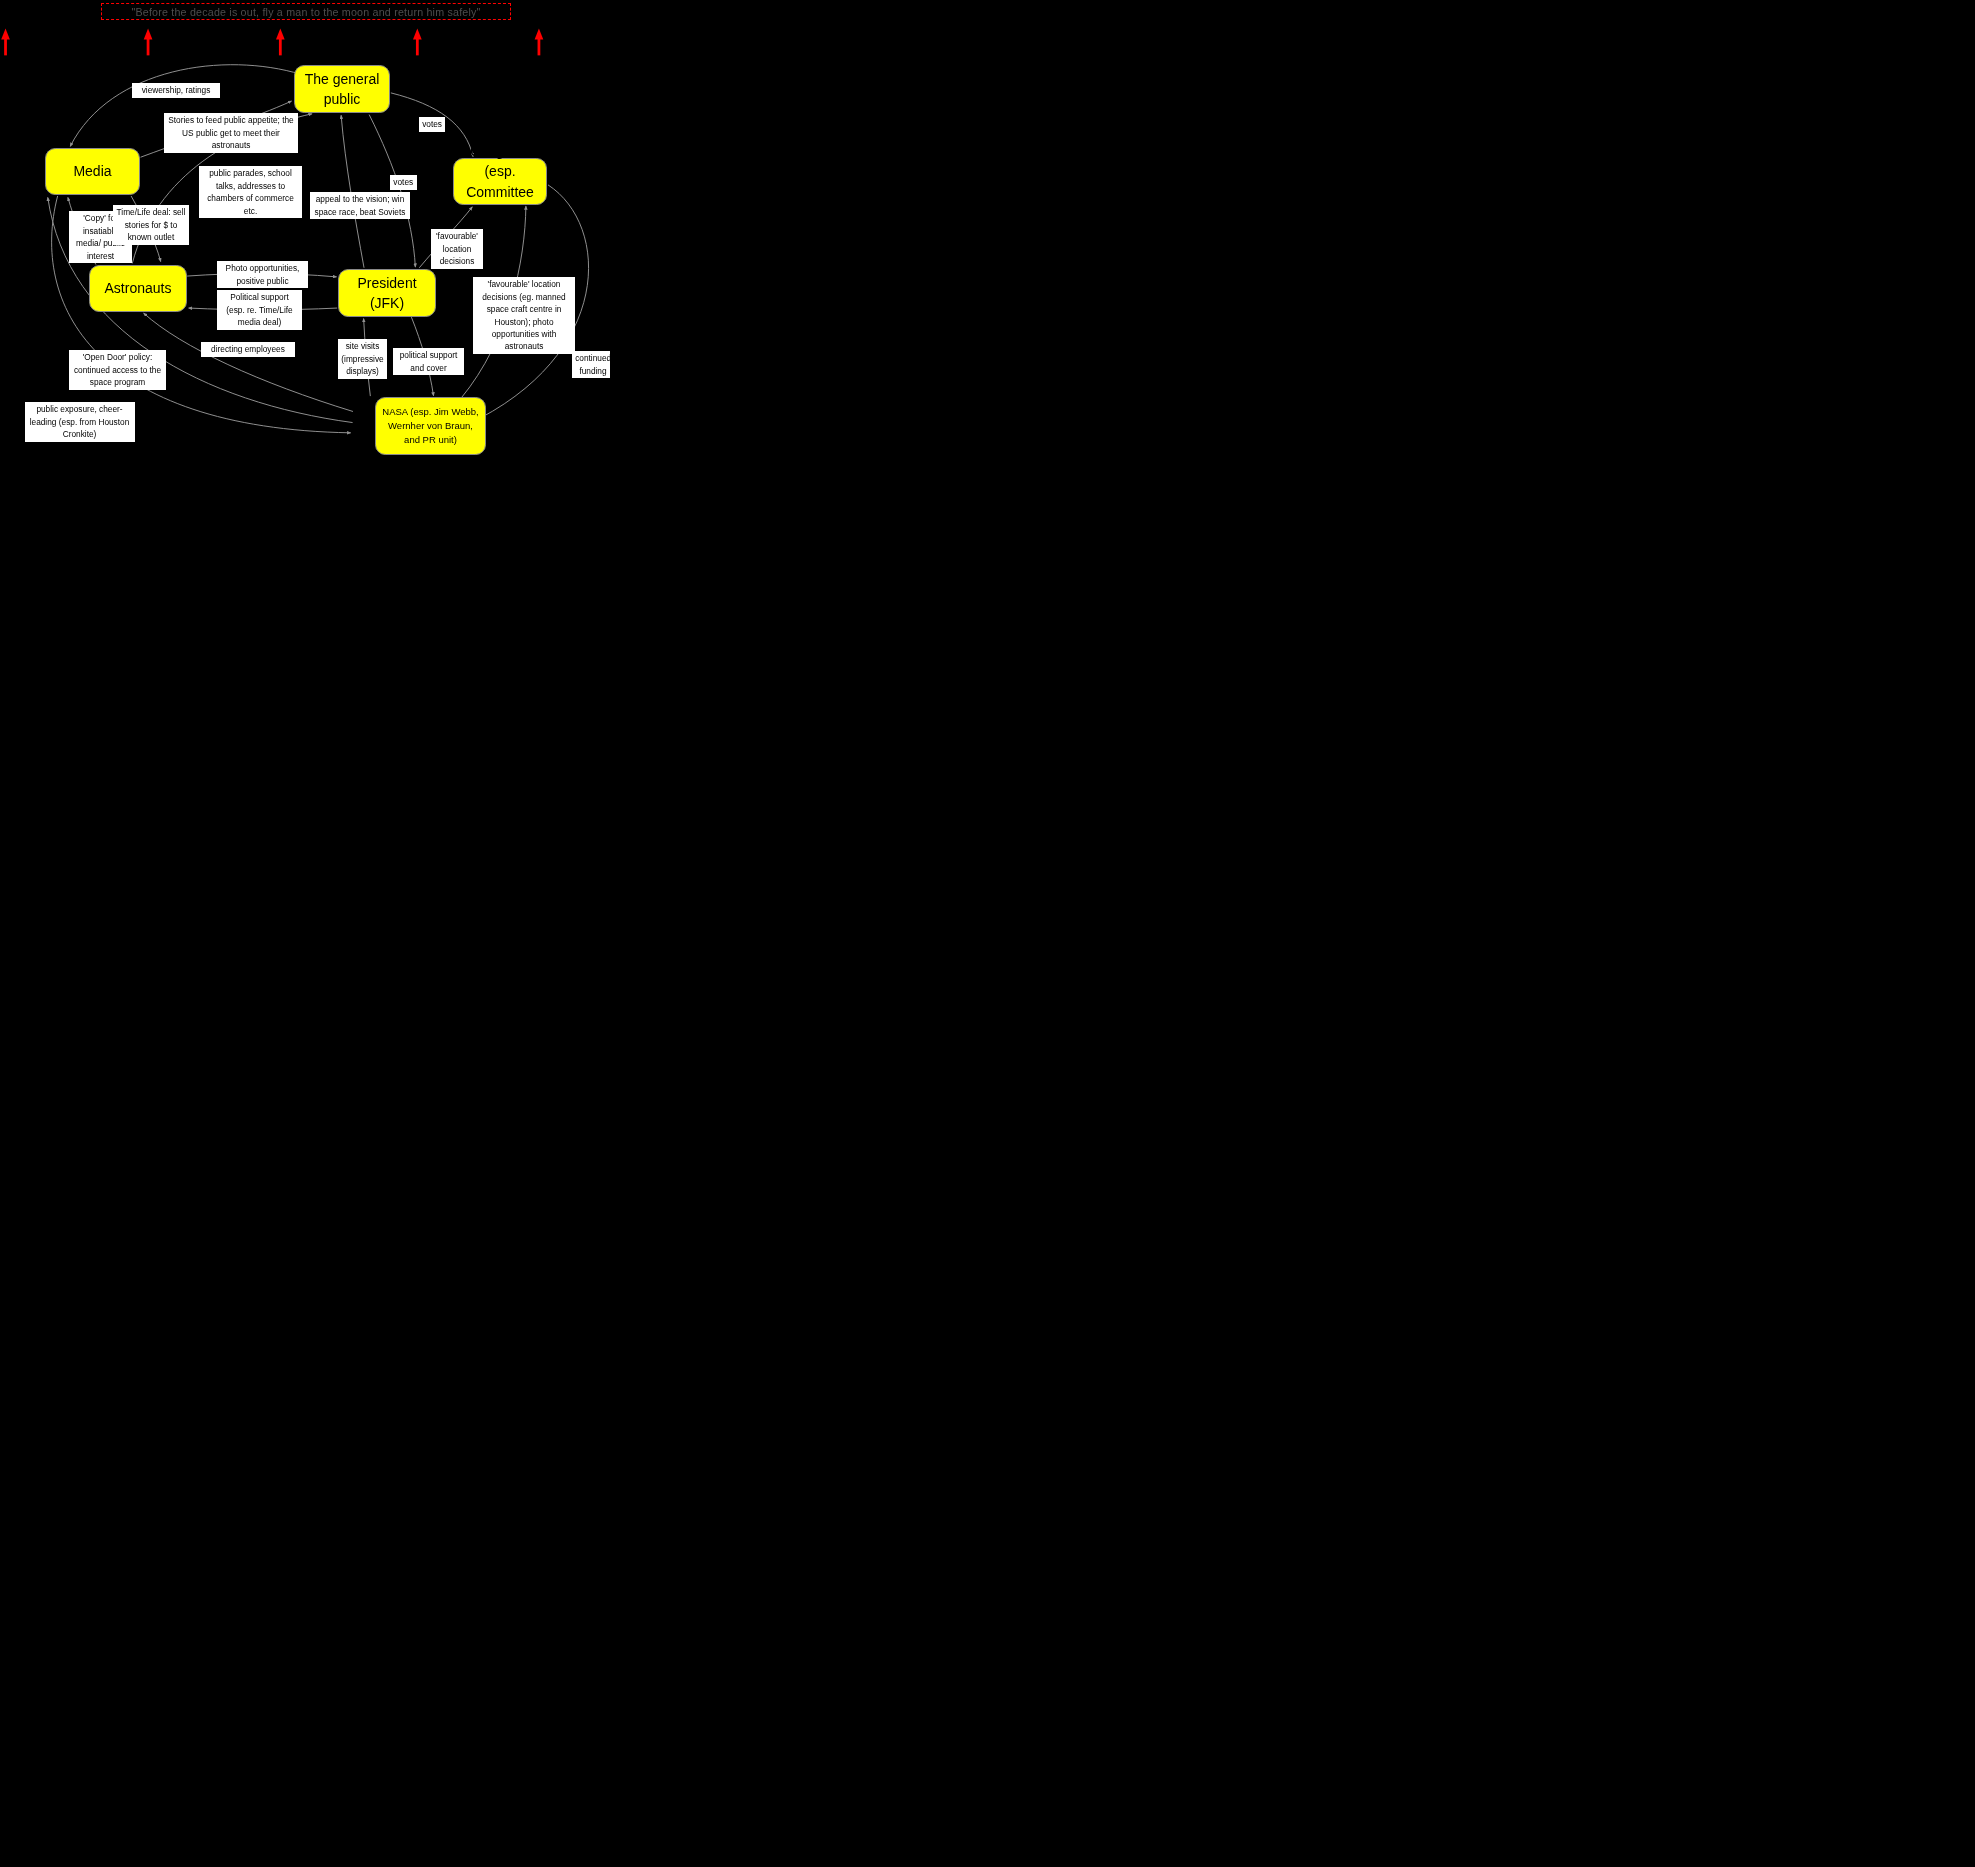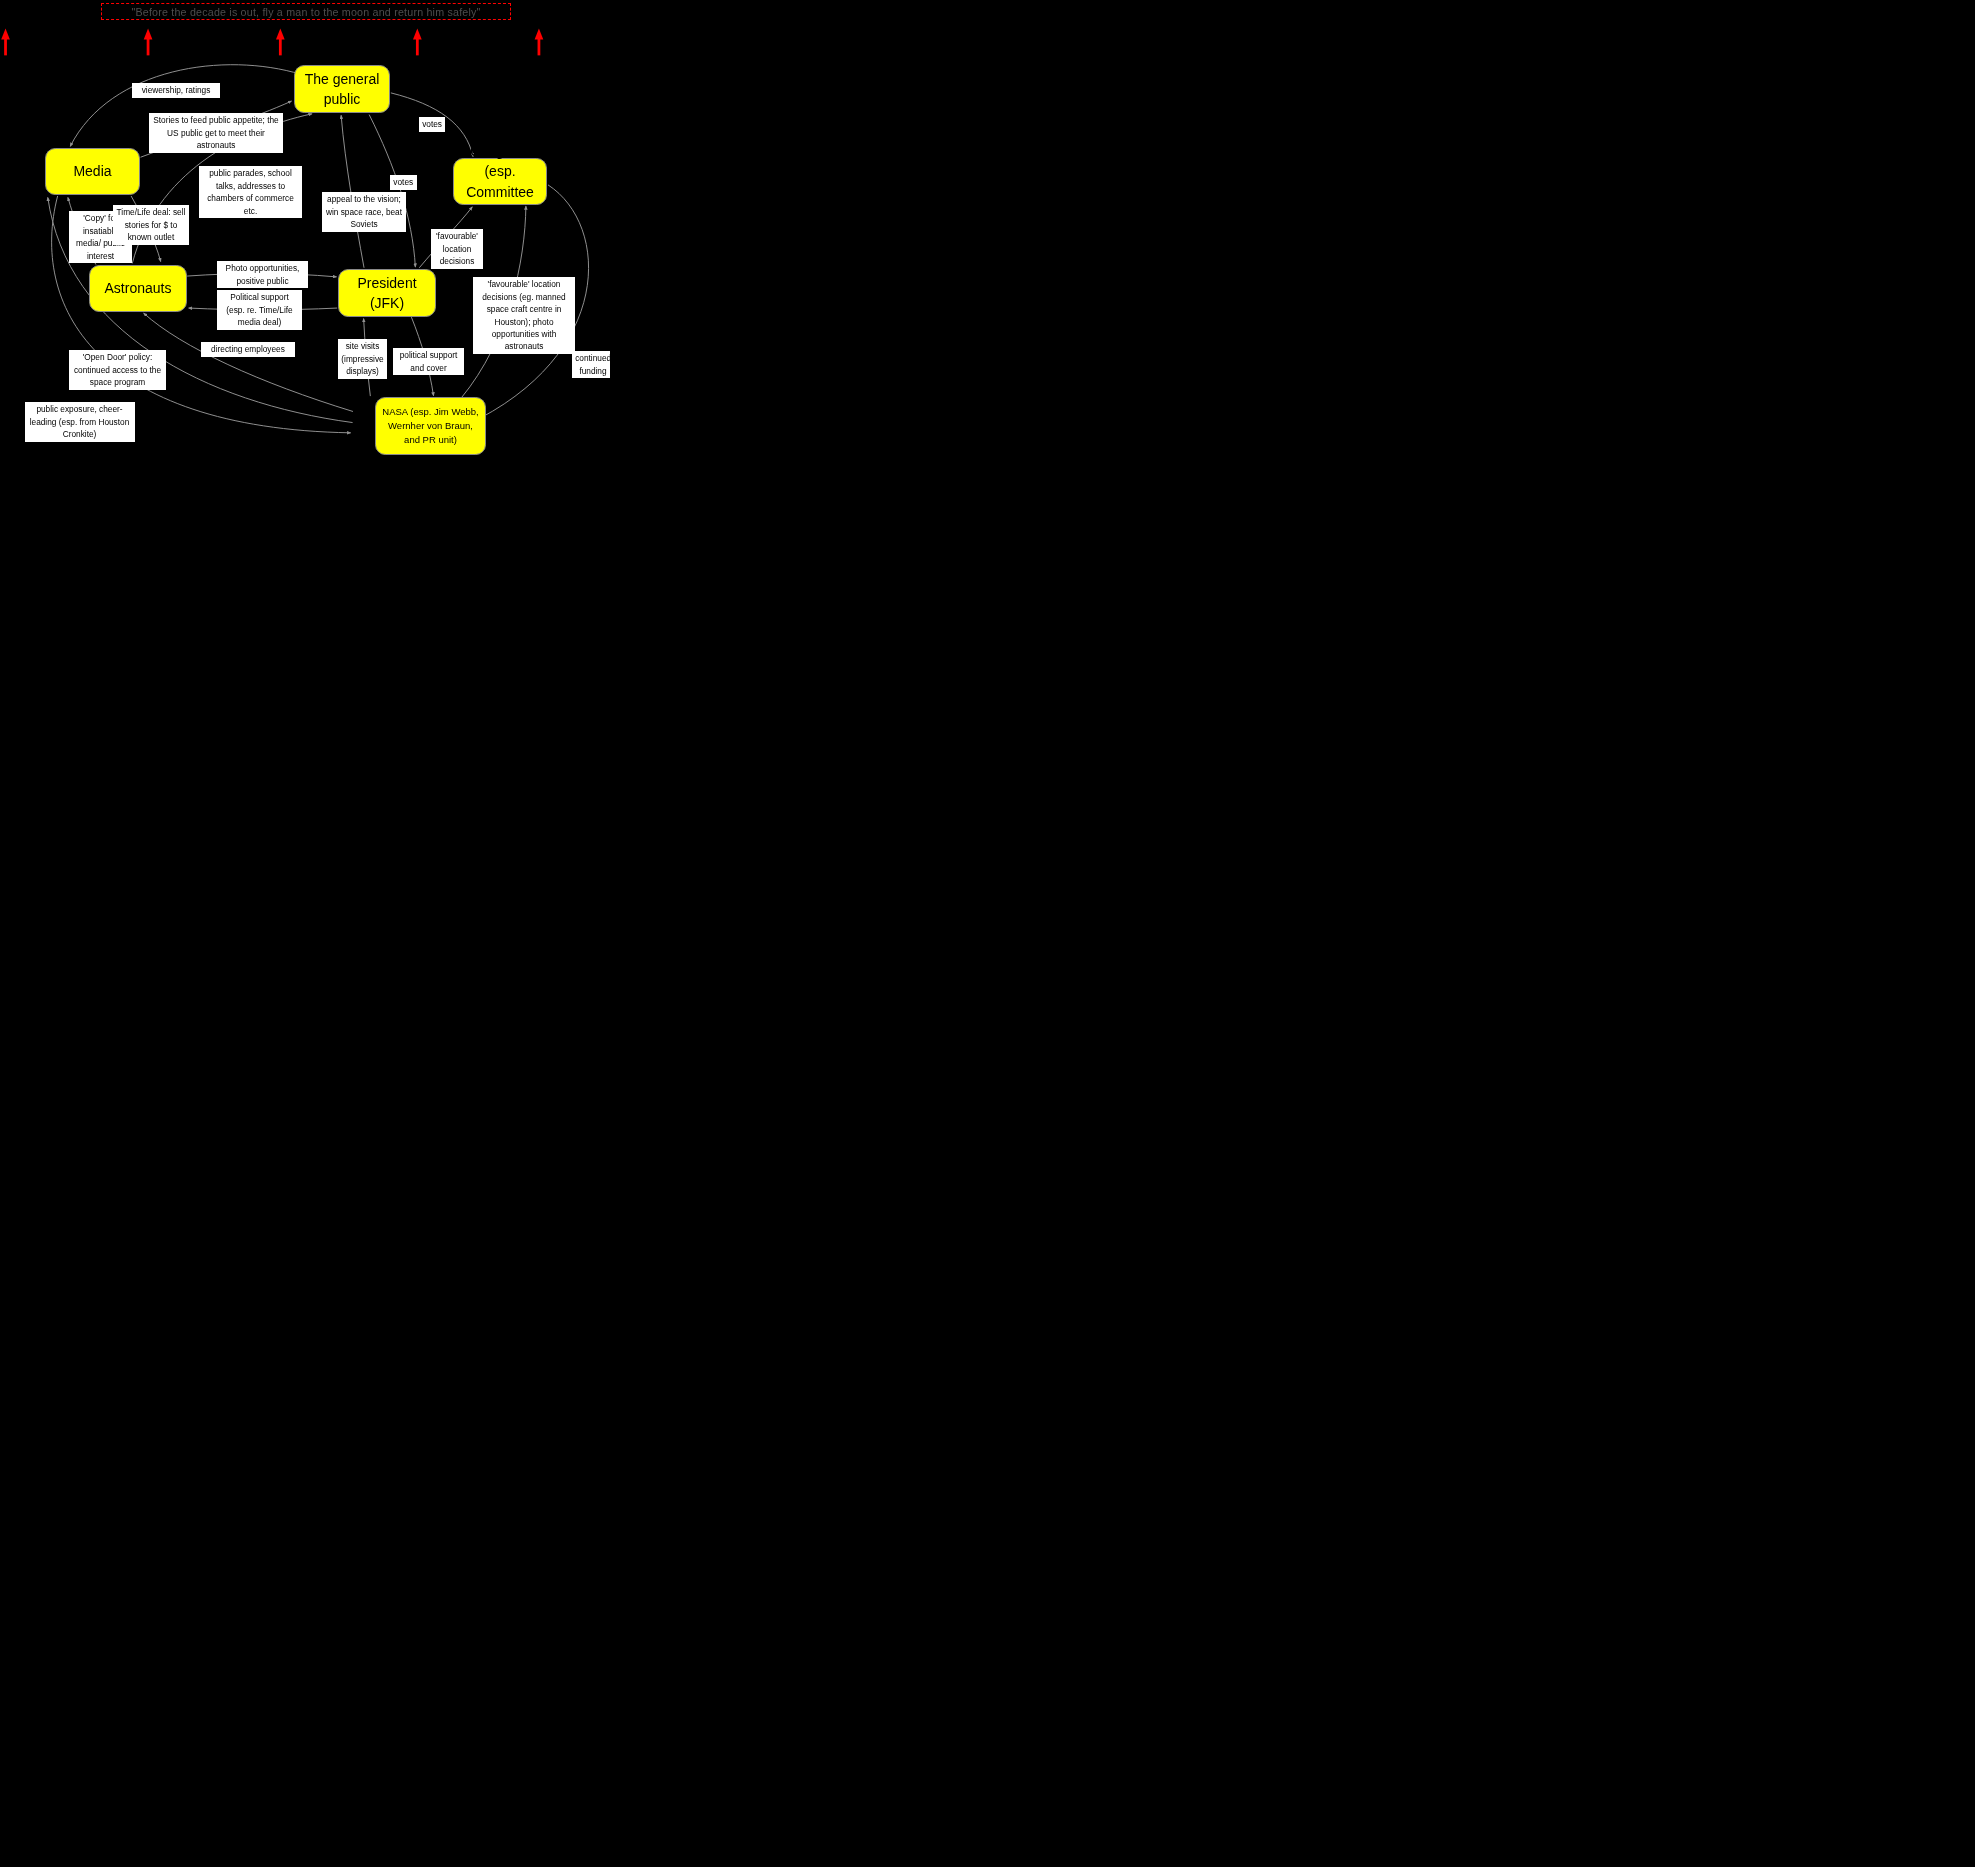--- a/index.html
+++ b/index.html
@@ -124,25 +124,25 @@
   </div>
 
   <div class="node" style="left:294px; top:65px; width:96px; height:48px;">The general public</div>
   <div class="node" style="left:45px; top:148px; width:95px; height:47px;">Media</div>
   <div class="node" style="left:453px; top:158px; width:94px; height:47px;">Congress (esp. Committee Chairs)</div>
   <div class="node" style="left:89px; top:265px; width:98px; height:47px;">Astronauts</div>
   <div class="node" style="left:338px; top:269px; width:98px; height:48px;">President (JFK)</div>
   <div class="node" style="left:354px; top:397px; width:111px; height:58px; font-size:9.5px;margin-left:21px;">NASA (esp. Jim Webb, Wernher von Braun, and PR unit)</div>
 
   <div class="edge-label" style="left:132px; top:83px; width:88px;">viewership, ratings</div>
-  <div class="edge-label" style="left:149px; top:113px; width:134px;">Stories to feed public appetite; the US public get to meet their astronauts</div>
+  <div class="edge-label" style="left:164px; top:113px; width:134px;">Stories to feed public appetite; the US public get to meet their astronauts</div>
   <div class="edge-label" style="left:419px; top:117px; width:26px;">votes</div>
   <div class="edge-label" style="left:390px; top:175px; width:26.5px;">votes</div>
   <div class="edge-label" style="left:199px; top:166px; width:103px;">public parades, school talks, addresses to chambers of commerce etc.</div>
-  <div class="edge-label" style="left:310px; top:192px; width:84px;margin-left:12px;">appeal to the vision; win space race, beat Soviets</div>
+  <div class="edge-label" style="left:310px; top:192px; width:100px;">appeal to the vision; win space race, beat Soviets</div>
   <div class="edge-label" style="left:431px; top:229px; width:52px;">'favourable' location decisions</div>
   <div class="edge-label" style="left:45px; top:211px; width:63px;margin-left:24px;">'Copy' for insatiable media/ public interest</div>
   <div class="edge-label" style="left:113px; top:205px; width:76px;">Time/Life deal: sell stories for $ to known outlet</div>
   <div class="edge-label" style="left:217px; top:261px; width:91px;">Photo opportunities, positive public</div>
   <div class="edge-label" style="left:217px; top:290px; width:85px;">Political support (esp. re. Time/Life media deal)</div>
   <div class="edge-label" style="left:473px; top:277px; width:102px;">'favourable' location decisions (eg. manned space craft centre in Houston); photo opportunities with astronauts</div>
   <div class="edge-label" style="left:201px; top:342px; width:94px;">directing employees</div>
   <div class="edge-label" style="left:338px; top:339px; width:49px;">site visits (impressive displays)</div>
   <div class="edge-label" style="left:393px; top:348px; width:71px;">political support and cover</div>
   <div class="edge-label" style="left:69px; top:350px; width:97px;">'Open Door' policy: continued access to the space program</div>

